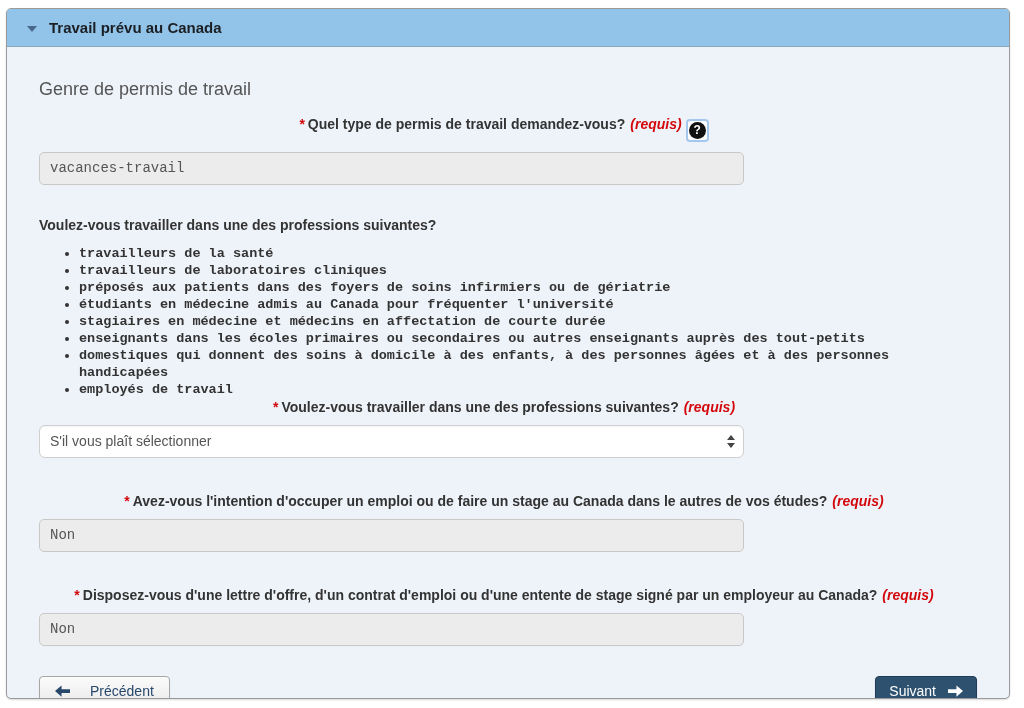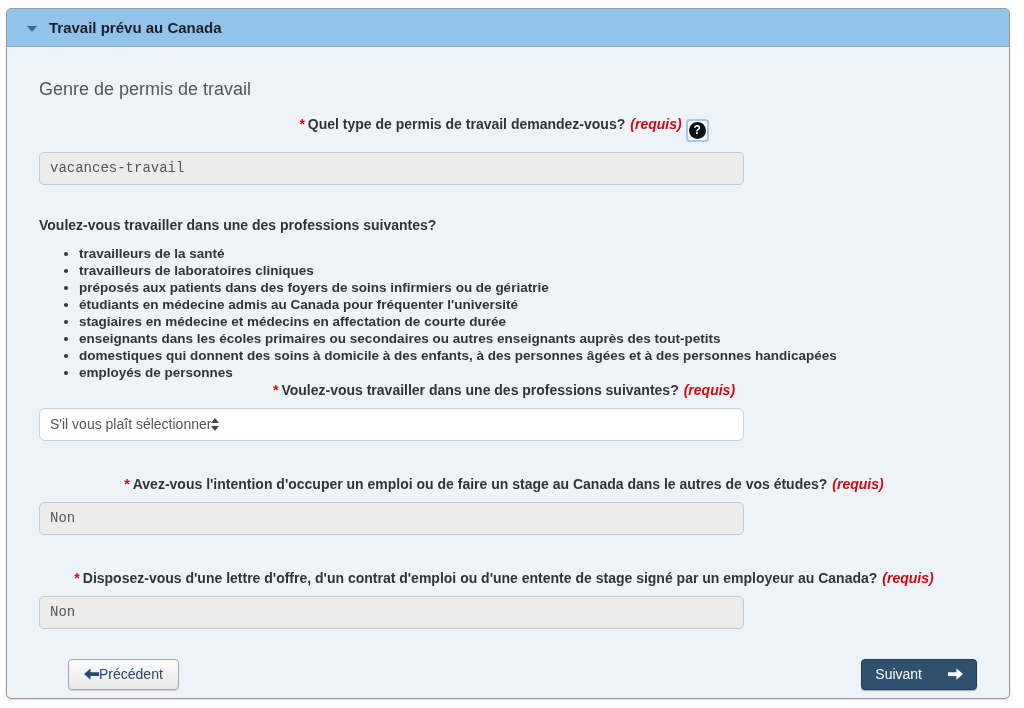--- a/index.html
+++ b/index.html
@@ -49,49 +49,48 @@
     width:17px;height:17px;border-radius:50%;background:#111;color:#fff;
     font-size:12px;font-weight:bold;display:flex;align-items:center;justify-content:center;
   }
   .text-input{
     display:block;width:705px;height:33px;margin-top:10px;
     background:var(--input-bg);border:1px solid var(--input-border);border-radius:5px;
     font-family:Liberation Mono, monospace;
     font-size:14px;color:var(--muted-text);padding:0 10px;
   }
   .section-heading{font-size:14px;font-weight:bold;color:var(--question-text);margin-top:32px;}
-  ul.prof-list{margin:12px 0 0 0;padding-left:40px;}
+  ul.prof-list{margin:12px 0 0 0;padding-left:40px;font-family:Liberation Mono, monospace;}
   ul.prof-list li{
     font-size:13.5px;font-weight:bold;color:var(--question-text);
     line-height:17px;list-style-type:disc;
   }
   .spacer-q{margin-top:1px;}
   .spacer-q2{margin-top:35px;}
   .select{
     width:705px;height:33px;margin-top:10px;background:#ffffff;
     border:1px solid #cfcfcf;border-radius:6px;
-    display:flex;align-items:center;
+    display:flex;align-items:center;justify-content:space-between;
     padding:0 8px 0 10px;font-size:14px;color:var(--muted-text);cursor:pointer;
     box-shadow:inset 0 1px 1px rgba(0,0,0,.04);
   }
   .stepper{display:flex;flex-direction:column;align-items:center;gap:3px;}
   .stepper .up{width:0;height:0;border-left:4px solid transparent;border-right:4px solid transparent;border-bottom:5px solid #444;}
   .stepper .down{width:0;height:0;border-left:4px solid transparent;border-right:4px solid transparent;border-top:5px solid #444;}
   .btn-row{display:flex;justify-content:space-between;align-items:center;margin-top:30px;}
   button{font-family:"Liberation Sans","DejaVu Sans",sans-serif;font-size:14px;cursor:pointer;}
   .btn-prev{
-    display:inline-flex;align-items:center;gap:0;
+    display:inline-flex;align-items:center;gap:20px;
     background:linear-gradient(#fbfbfb,#e9e9e9);
     border:1px solid #a6a6a6;border-radius:4px;
     color:#27486b;padding:6px 15px;height:31px;
     box-shadow:0 1px 1px rgba(0,0,0,.15);
-    margin-left:29px;
   }
   .btn-next{
-    display:inline-flex;align-items:center;gap:26px;
+    display:inline-flex;align-items:center;gap:12px;
     background:var(--navy);border:1px solid var(--navy-border);border-radius:4px;
     color:#ffffff;padding:6px 13px;height:31px;
     box-shadow:0 1px 1px rgba(0,0,0,.3);
   }
   .arrow-svg{display:block;}
 </style>
 </head>
 <body>
 
 <div class="panel">
@@ -114,21 +113,21 @@
 
     <div class="section-heading">Voulez-vous travailler dans une des professions suivantes?</div>
     <ul class="prof-list">
       <li>travailleurs de la santé</li>
       <li>travailleurs de laboratoires cliniques</li>
       <li>préposés aux patients dans des foyers de soins infirmiers ou de gériatrie</li>
       <li>étudiants en médecine admis au Canada pour fréquenter l'université</li>
       <li>stagiaires en médecine et médecins en affectation de courte durée</li>
       <li>enseignants dans les écoles primaires ou secondaires ou autres enseignants auprès des tout-petits</li>
       <li>domestiques qui donnent des soins à domicile à des enfants, à des personnes âgées et à des personnes handicapées</li>
-      <li>employés de personnes</li>
+      <li>employés de travail</li>
     </ul>
 
     <div class="q-label spacer-q">
       <span class="star">*</span><span>Voulez-vous travailler dans une des professions suivantes?</span><span class="requis">(requis)</span>
     </div>
     <div class="select">
       <span>S'il vous plaît sélectionner</span>
       <span class="stepper">
         <span class="up"></span>
           <span class="down"></span>

